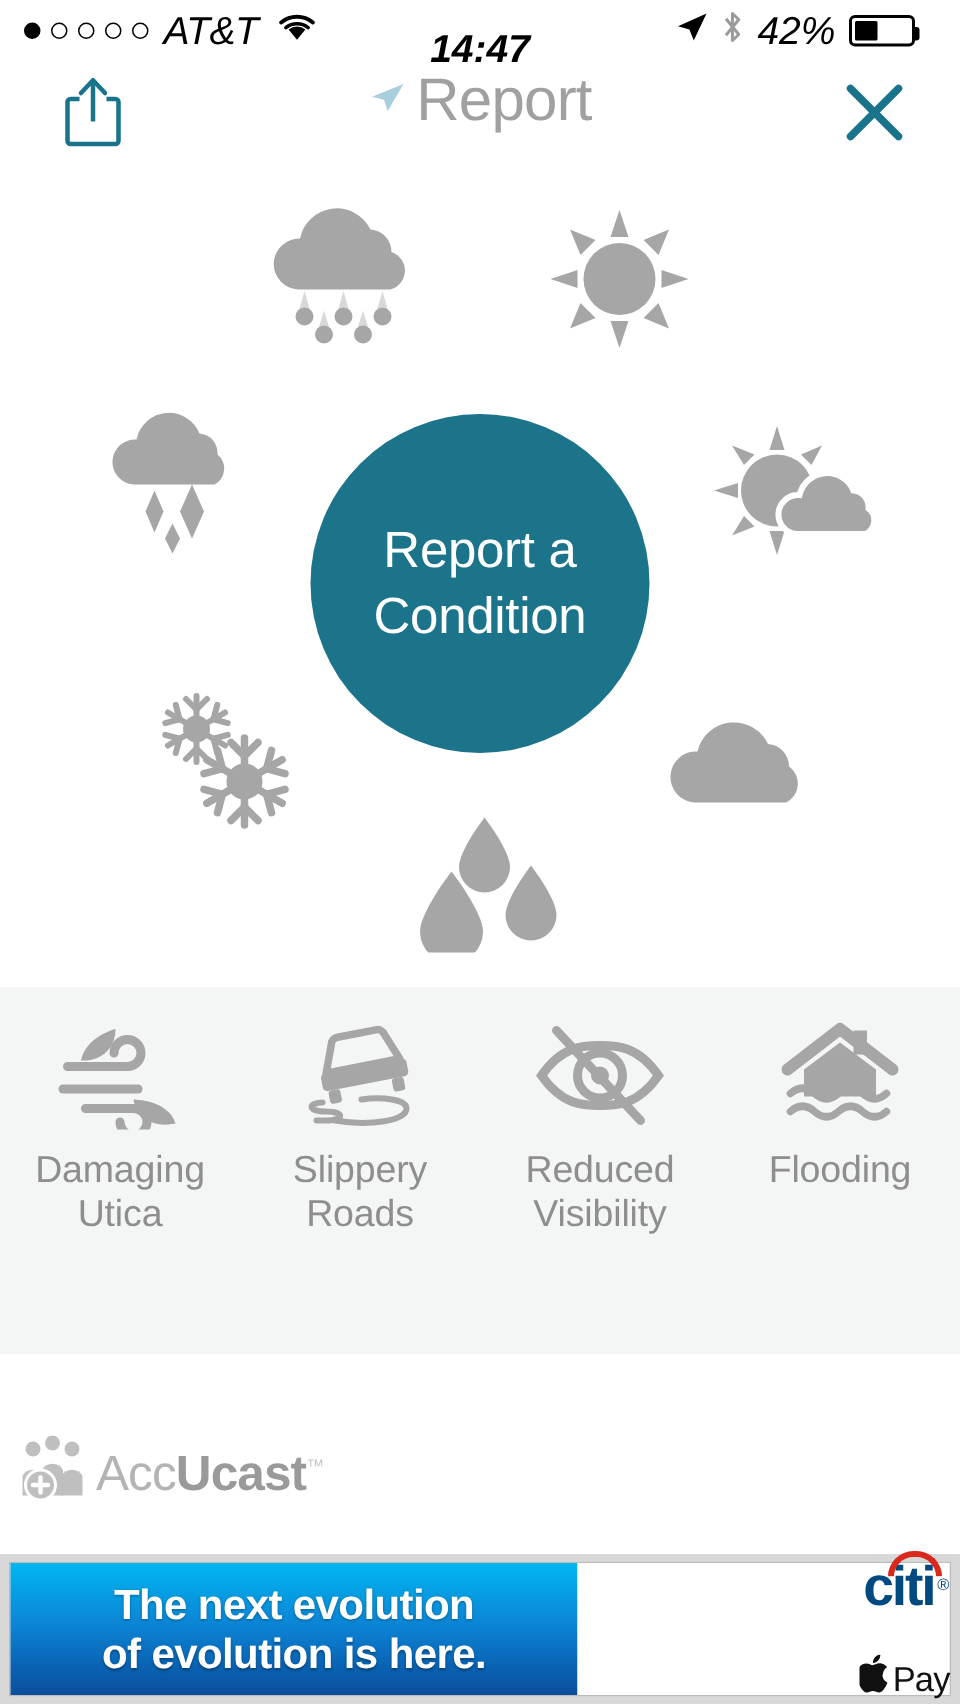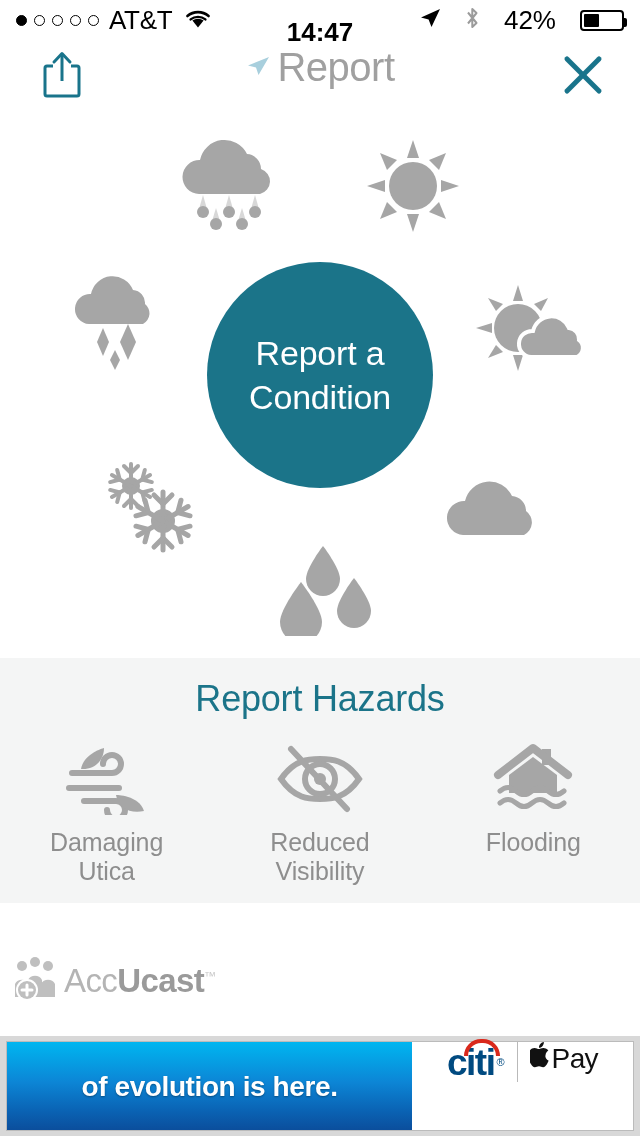--- a/index.html
+++ b/index.html
@@ -8,47 +8,47 @@
     font-family:"Liberation Sans", sans-serif;
     background:#ffffff;
     position:relative;
     overflow:hidden;
     -webkit-font-smoothing:antialiased;
   }
 
   
   .statusbar{
     position:absolute; top:0; left:0; width:640px; height:40px;
-    display:flex; align-items:center; color:#000;
+    display:flex; align-items:center; color:#000;font-style:italic;
   }
   .sb-left{ position:absolute; left:16px; display:flex; align-items:center; gap:7px; }
   .dots{ display:flex; align-items:center; gap:7px; }
   .dot{ width:11px; height:11px; border-radius:50%; border:1.6px solid #000; }
   .dot.filled{ background:#000; }
   .carrier{ font-size:26px; font-weight:400; letter-spacing:-0.3px; margin-left:3px; }
   .wifi{ margin-left:5px; }
   .sb-center{ position:absolute; left:0; width:640px; text-align:center; font-size:26px; font-weight:600; letter-spacing:0px;margin-top:24px;}
-  .sb-right{ position:absolute; right:16px; display:flex; align-items:center; gap:24px; }
+  .sb-right{ position:absolute; right:30px; display:flex; align-items:center; gap:9px; }
   .batt-pct{ font-size:26px; font-weight:400; }
   .batt{ width:44px; height:21px; border:2px solid #000; border-radius:4px; position:relative; display:flex; align-items:center; }
   .batt-fill{ height:13px; background:#000; margin-left:2px; border-radius:1px; }
   .batt-cap{ position:absolute; right:-5px; top:6px; width:3px; height:9px; background:#000; border-radius:0 2px 2px 0; }
 
   
   .header{ position:absolute; top:40px; left:0; width:640px; height:70px; }
   .share-btn{ position:absolute; left:34px; top:8px; width:56px; height:56px; display:flex; align-items:center; justify-content:center; cursor:pointer;}
   .close-btn{ position:absolute; right:30px; top:10px; width:54px; height:54px; display:flex; align-items:center; justify-content:center; cursor:pointer;}
   .title-wrap{ position:absolute; left:0; width:640px; top:5px; display:flex; align-items:center; justify-content:center; gap:6px; }
   .title-txt{ font-size:40px; color:#a0a0a0; font-weight:400; letter-spacing:-0.5px; }
 
   
   .wheel{ position:absolute; top:110px; left:0; width:640px; height:550px; }
   .cond-icon{ position:absolute; display:flex; align-items:center; justify-content:center; cursor:pointer; }
   .center-btn{
-    position:absolute; left:207px; top:152px; width:226px; height:226px; border-radius:50%;
+    position:absolute; left:207px; top:166px; width:226px; height:226px; border-radius:50%;
     background:#1b7489; display:flex; align-items:center; justify-content:center; cursor:pointer;
   }
   .center-btn span{
     color:#fff; font-size:34px; line-height:44px; text-align:center; font-weight:400; letter-spacing:-0.2px;
   }
 
   
   .hazards{ position:absolute; top:658px; left:0; width:640px; height:245px; background:#f4f5f5; }
   .hazards-title{ text-align:center; color:#1b7489; font-size:36px; padding-top:20px; letter-spacing:-0.2px; }
   .hazard-row{ display:flex; margin-top:18px; }
@@ -63,28 +63,28 @@
   .logo-txt b{ color:#9a9a9a; font-weight:700; }
   .logo-tm{ font-size:12px; color:#c8c8c8; vertical-align:super; }
 
   
   .ad{ position:absolute; left:0; top:1036px; width:640px; height:100px; background:#d8d8d8;
        display:flex; align-items:center; justify-content:center; cursor:pointer;}
   .ad-inner{ width:628px; height:90px; display:flex; border:1px solid #bbb; background:#fff; }
   .ad-left{ flex:1; background:linear-gradient(180deg,#00b6f0 0%,#0c86d6 45%,#0a63b4 78%,#0b4e9c 100%);
             display:flex; flex-direction:column; align-items:center; justify-content:center; }
   .ad-l1,.ad-l2{ color:#fff; font-size:28px; font-weight:700; line-height:33px; text-shadow:0 1px 2px rgba(0,0,0,.35); letter-spacing:-0.4px;}
-  .ad-right{ width:221px; background:#fff; display:flex; align-items:flex-start; justify-content:center; gap:12px; }
+  .ad-right{ width:248px; background:#fff; display:flex; align-items:flex-end; justify-content:center; gap:12px;flex-direction:column; }
   .citi{ position:relative; display:flex; align-items:flex-end; }
   .citi-txt{ font-size:37px; font-weight:700; color:#004a80; letter-spacing:-1.5px; font-family:"Liberation Sans",sans-serif;}
   .citi-arc{ position:absolute; left:17px; top:-3px; width:36px; height:17px; border:4px solid #d9291c;
              border-bottom:none; border-radius:22px 22px 0 0; }
   .citi-reg{ font-size:11px; color:#004a80; margin-left:2px; margin-bottom:16px;}
   .ad-div{ width:1px; height:40px; background:#b9b9b9; }
-  .applepay{ display:flex; align-items:center; color:#111; font-size:28px; letter-spacing:-0.6px;}
+  .applepay{ display:flex; align-items:center; color:#111; font-size:23px; letter-spacing:-0.6px;}
 </style>
 </head>
 <body>
 
 <div class="statusbar">
   <div class="sb-left">
     <div class="dots">
       <span class="dot filled"></span>
       <span class="dot"></span>
       <span class="dot"></span>
@@ -269,41 +269,58 @@
 
   <div class="center-btn">
     <span>
       <span>Report a</span><br>
       <span>Condition</span>
     </span>
   </div>
 </div>
 
 <div class="hazards">
-  <div class="hazards-title">Report Hazards</div>
   <div class="hazard-row">
 
     <div class="hazard">
       <div class="hazard-ic">
         <svg width="86" height="72" viewBox="0 0 86 72">
           <g stroke="#a6a6a6" stroke-width="6" fill="none" stroke-linecap="round">
             <path d="M8 30 H48 a9 9 0 1 0 -9 -9"></path>
             <path d="M5 45 H55"></path>
             <path d="M20 58 H52 a9 9 0 1 1 -9 9"></path>
           </g>
           <path d="M40 5 C40 5 20 10 17 26 C30 27 40 18 40 5 Z" fill="#a6a6a6"></path>
           <path d="M52 52 C52 52 75 52 80 68 C66 71 54 65 52 52 Z" fill="#a6a6a6"></path>
         </svg>
       </div>
       <div class="hazard-lbl">
         <span>Damaging</span><br>
         <span>Utica</span>
       </div>
     </div>
 
+    <div class="hazard">
+      <div class="hazard-ic">
+        <svg width="86" height="72" viewBox="0 0 86 72">
+          <g transform="rotate(-11 43 30)">
+            <path d="M20 30 L27 12 a5 5 0 0 1 5 -4 H58 a5 5 0 0 1 5 4 L70 30 Z" fill="none" stroke="#a6a6a6" stroke-width="5" stroke-linejoin="round"></path>
+            <rect x="16" y="30" width="58" height="12" rx="3" fill="#a6a6a6"></rect>
+            <rect x="19" y="42" width="8" height="9" rx="2" fill="#a6a6a6"></rect>
+            <rect x="62" y="42" width="8" height="9" rx="2" fill="#a6a6a6"></rect>
+          </g>
+          <path d="M18 54 C8 54 8 60 20 60 C33 60 33 66 20 66 C14 66 14 66 14 66" stroke="#a6a6a6" stroke-width="4" fill="none" stroke-linecap="round"></path>
+          <path d="M26 66 C50 70 74 66 74 58 C74 52 58 50 44 52" stroke="#a6a6a6" stroke-width="4" fill="none" stroke-linecap="round"></path>
+        </svg>
+      </div>
+      <div class="hazard-lbl">
+        <span>Slippery</span><br>
+        <span>Roads</span>
+      </div>
+    </div>
 
     <div class="hazard">
       <div class="hazard-ic">
         <svg width="90" height="72" viewBox="0 0 90 72">
           <path d="M6 36 C20 16 34 16 45 16 C56 16 70 16 84 36 C70 56 56 56 45 56 C34 56 20 56 6 36 Z" fill="none" stroke="#a6a6a6" stroke-width="6"></path>
           <circle cx="45" cy="36" r="15" fill="none" stroke="#a6a6a6" stroke-width="6"></circle>
           <circle cx="45" cy="36" r="6" fill="#a6a6a6"></circle>
           <line x1="16" y1="6" x2="72" y2="66" stroke="#a6a6a6" stroke-width="6" stroke-linecap="round"></line>
         </svg>
       </div>
@@ -348,20 +365,21 @@
       </svg>
     </span>
     <span class="logo-txt"><span>Acc</span><b>Ucast</b><span class="logo-tm">™</span></span>
   </div>
 
 </div>
 
 <div class="ad">
   <div class="ad-inner">
     <div class="ad-left">
+      <div class="ad-l1">The next evolution</div>
       <div class="ad-l2">of evolution is here.</div>
     </div>
     <div class="ad-right">
       <span class="citi">
         <span class="citi-arc"></span>
         <span class="citi-txt">citi</span>
         <span class="citi-reg">®</span>
       </span>
       <span class="ad-div"></span>
       <span class="applepay">

